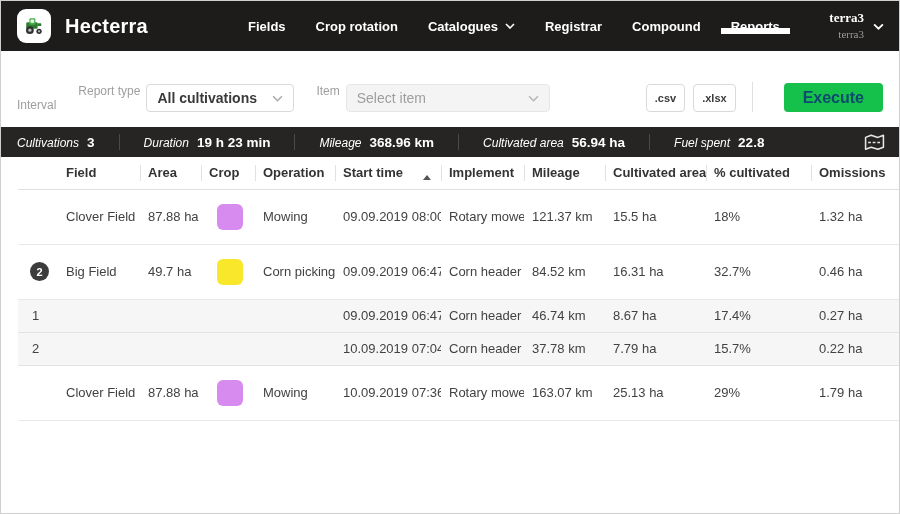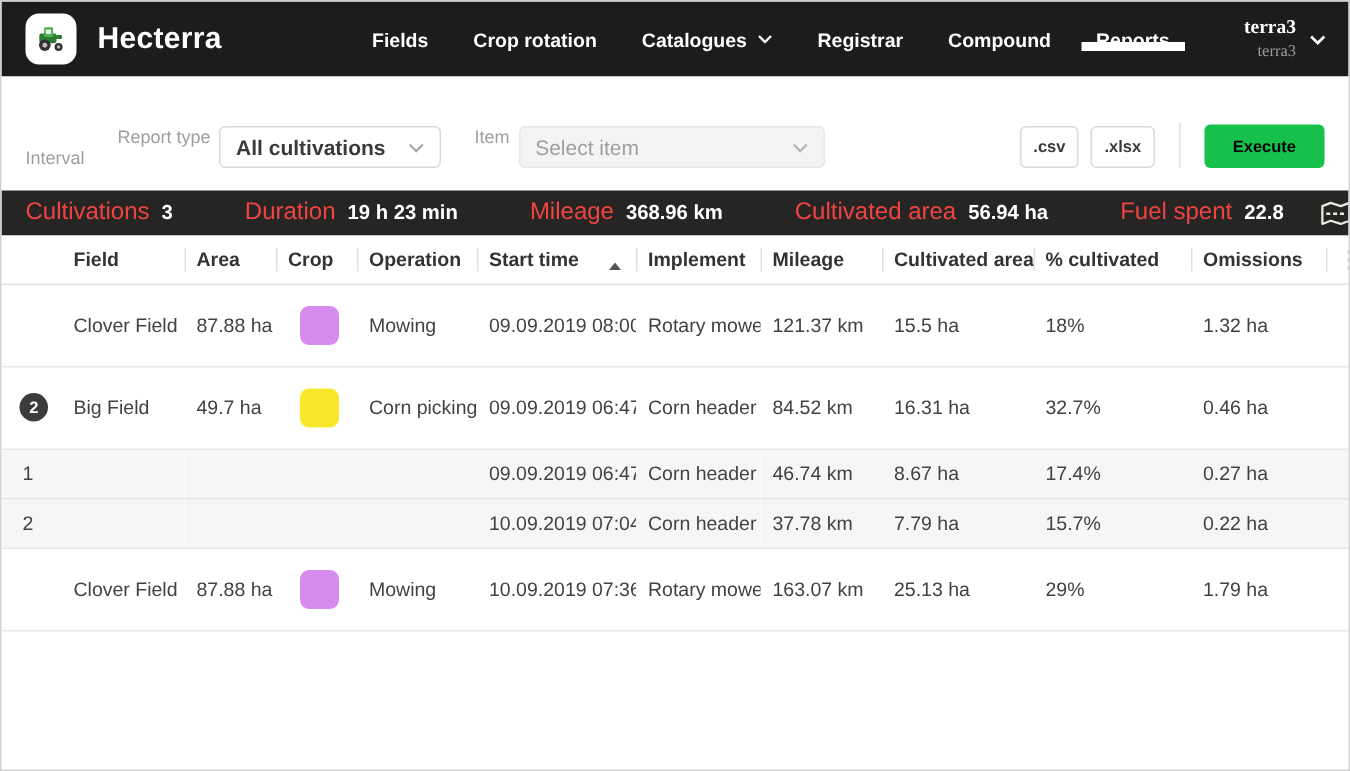--- a/index.html
+++ b/index.html
@@ -24,33 +24,33 @@
   .filterbar { height:76px; display:flex; align-items:flex-end; padding:0 16px 15px 16px; gap:22px; background:#fff; flex-shrink:0; }
   .fgroup { display:flex; flex-direction:row; gap:6px; }
   .flabel { font-size:12px; color:#9e9e9e; }
   .fcontrol { height:28px; border:1px solid #d9d9d9; border-radius:4px; display:flex; align-items:center; justify-content:space-between; padding:0 10px; font-size:14px; font-weight:600; color:#3a3a3a; gap:10px; background:#fff; cursor:pointer; }
   .fcontrol.interval { width:188px; }
   .fcontrol.report { width:148px; }
   .fcontrol.item { width:204px; background:#f4f4f4; border-color:#e6e6e6; color:#9e9e9e; font-weight:400; cursor:default; }
   .right-controls { margin-left:auto; display:flex; align-items:flex-end; gap:8px; }
   .export-btn { height:28px; min-width:33px; border:1px solid #d9d9d9; border-radius:4px; background:#fff; font-family:"Liberation Sans",sans-serif; font-size:11px; font-weight:700; color:#3a3a3a; padding:0 8px; cursor:pointer; }
   .vdivider { width:1px; height:30px; background:#e0e0e0; margin:0 8px; }
-  .execute-btn { height:29px; border:none; border-radius:4px; color:#000000; font-family:"Liberation Sans",sans-serif; font-size:11px; font-weight:700; padding:0 19px; cursor:pointer; }
+  .execute-btn { height:29px; border:none; border-radius:4px; color:#0c4a6e; font-family:"Liberation Sans",sans-serif; font-size:16px; font-weight:700; padding:0 19px; cursor:pointer;margin-left:15px; }
 
   
   .summary { height:30px; background:#262523; display:flex; align-items:center; padding:0 14px 0 16px; color:#fff; flex-shrink:0; }
   .sum-item { display:flex; align-items:baseline; gap:8px; padding:0 24px; white-space:nowrap; }
   .sum-item:first-child { padding-left:0; }
-  .sum-label { font-size:16px; color:#ef4444; }
+  .sum-label { font-size:12px; color:#ffffff;font-style:italic; }
   .sum-value { font-size:13.5px; font-weight:700; color:#fff; }
   .sum-sep { width:1px; height:16px; background:#4d4b48; }
   .map-btn { margin-left:auto; background:none; border:none; cursor:pointer; display:flex; align-items:center; }
 
   
-  .table-wrap { flex:1; overflow:hidden; background:#fff; }
+  .table-wrap { flex:1; overflow:hidden; background:#fff;margin-left:17px; }
   table { width:100%; border-collapse:collapse; table-layout:fixed; }
   thead th { height:32px; border-bottom:1px solid #e0e0e0; font-size:13px; font-weight:700; color:#333; text-align:left; padding:0 8px; position:relative; cursor:pointer; white-space:nowrap; }
   thead th.sep::before { content:""; position:absolute; left:0; top:8px; bottom:8px; width:1px; background:#e2e2e2; }
   tbody td { border-bottom:1px solid #e8e8e8; font-size:13px; color:#424242; padding:0 8px; height:55px; vertical-align:middle; white-space:nowrap; overflow:hidden; }
   tr.row-sub td { height:33px; background:#f6f6f6; border-bottom:1px solid #e3e3e3; }
   tr.row-sub td:first-child { padding-left:14px; }
   .badge { width:19px; height:19px; border-radius:50%; background:#3c3c3c; color:#fff; font-size:11px; font-weight:700; display:flex; align-items:center; justify-content:center; margin-left:4px; cursor:pointer; }
   .swatch { width:26px; height:26px; border-radius:6px; margin-left:8px; }
   .th-flex { display:flex; align-items:flex-end; justify-content:space-between;gap:20px; }
   .sort-caret { width:0; height:0; border-left:4px solid transparent; border-right:4px solid transparent; border-bottom:5px solid #555; margin-right:2px; }

